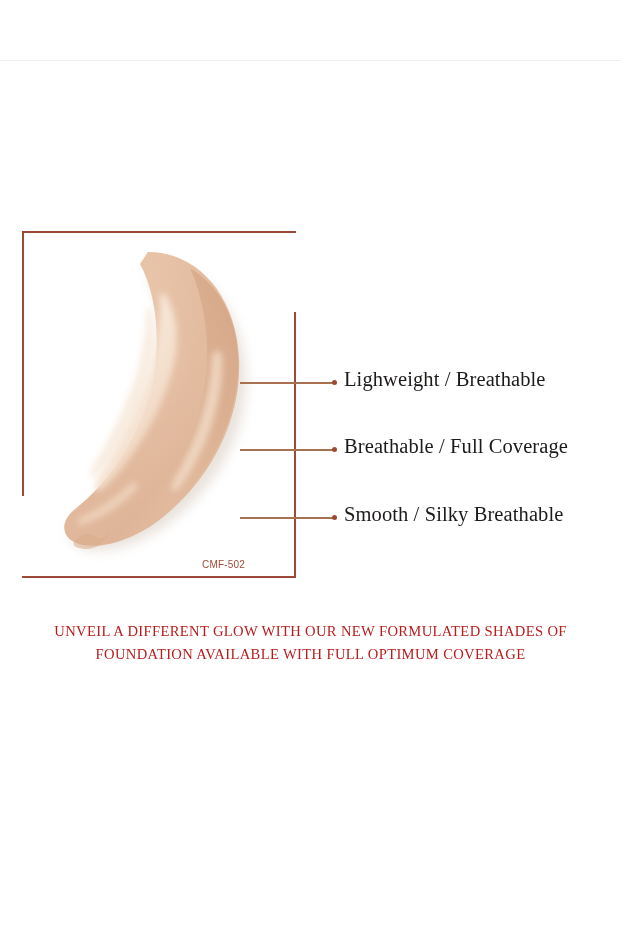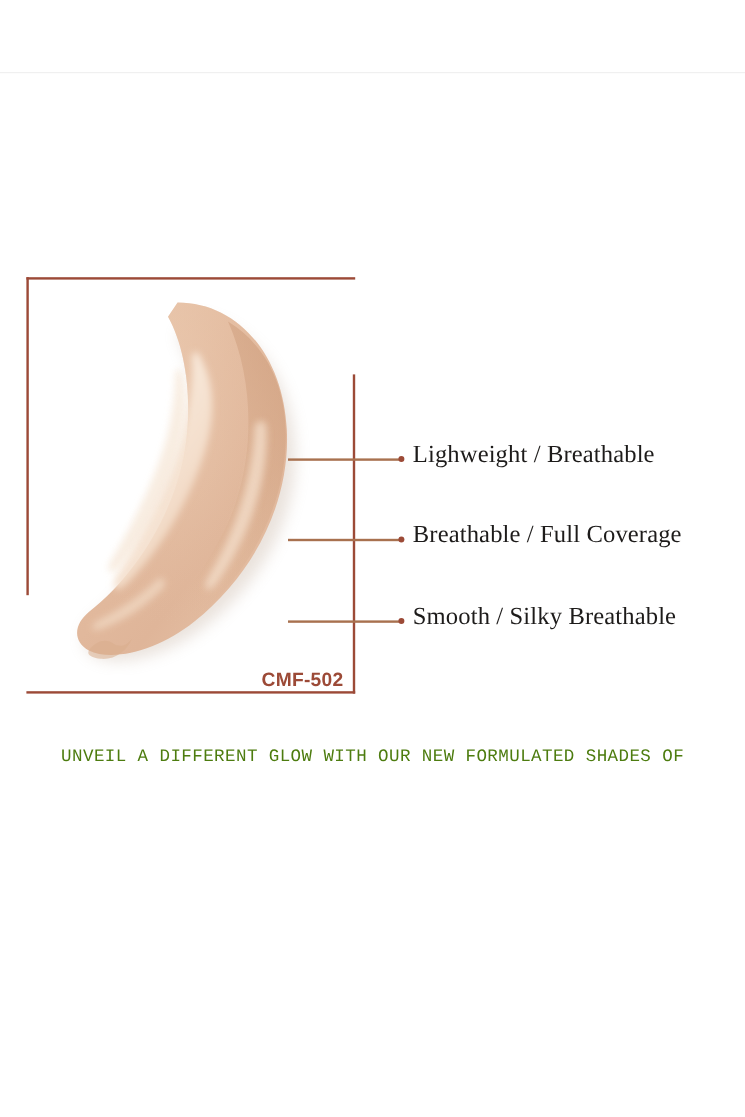--- a/index.html
+++ b/index.html
@@ -114,41 +114,40 @@
     color: #1d1b1a;
   }
 
   .callout-1 { top: 382px; }
   .callout-2 { top: 449px; }
   .callout-3 { top: 517px; }
 
   
   .product-code {
     position: absolute;
-    left: 218px;
+    left: 202px;
     top: 559px;
     font-family: "Liberation Sans", sans-serif;
-    font-size: 16px;
+    font-size: 10px;
     letter-spacing: 0.2px;
     color: #9c4a37;
-    font-weight: bold;
   }
 
   
   .caption {
     position: absolute;
     left: 0;
     top: 620px;
     width: 621px;
     text-align: center;
-    font-family: Liberation Mono, monospace;
+    font-family: Liberation Serif, serif;
     font-size: 14.6px;
     line-height: 23px;
     letter-spacing: 0.35px;
-    color: #4d7c0f;
+    color: #b91c1c;
   }
   .caption .cap-line { display: block; }
 </style>
 </head>
 <body>
 
 <div class="top-divider"></div>
 
 <div class="stage">
 
@@ -276,15 +275,16 @@
   <div class="callout callout-3">
     <span class="lead-line"></span>
     <span class="lead-dot"></span>
     <span class="lead-text">Smooth / Silky Breathable</span>
   </div>
 
   <div class="product-code">CMF-502</div>
 
   <div class="caption">
     <span class="cap-line">UNVEIL A DIFFERENT GLOW WITH OUR NEW FORMULATED SHADES OF</span>
+    <span class="cap-line">FOUNDATION AVAILABLE WITH FULL OPTIMUM COVERAGE</span>
   </div>
 
 </div>
 
 </body></html>

